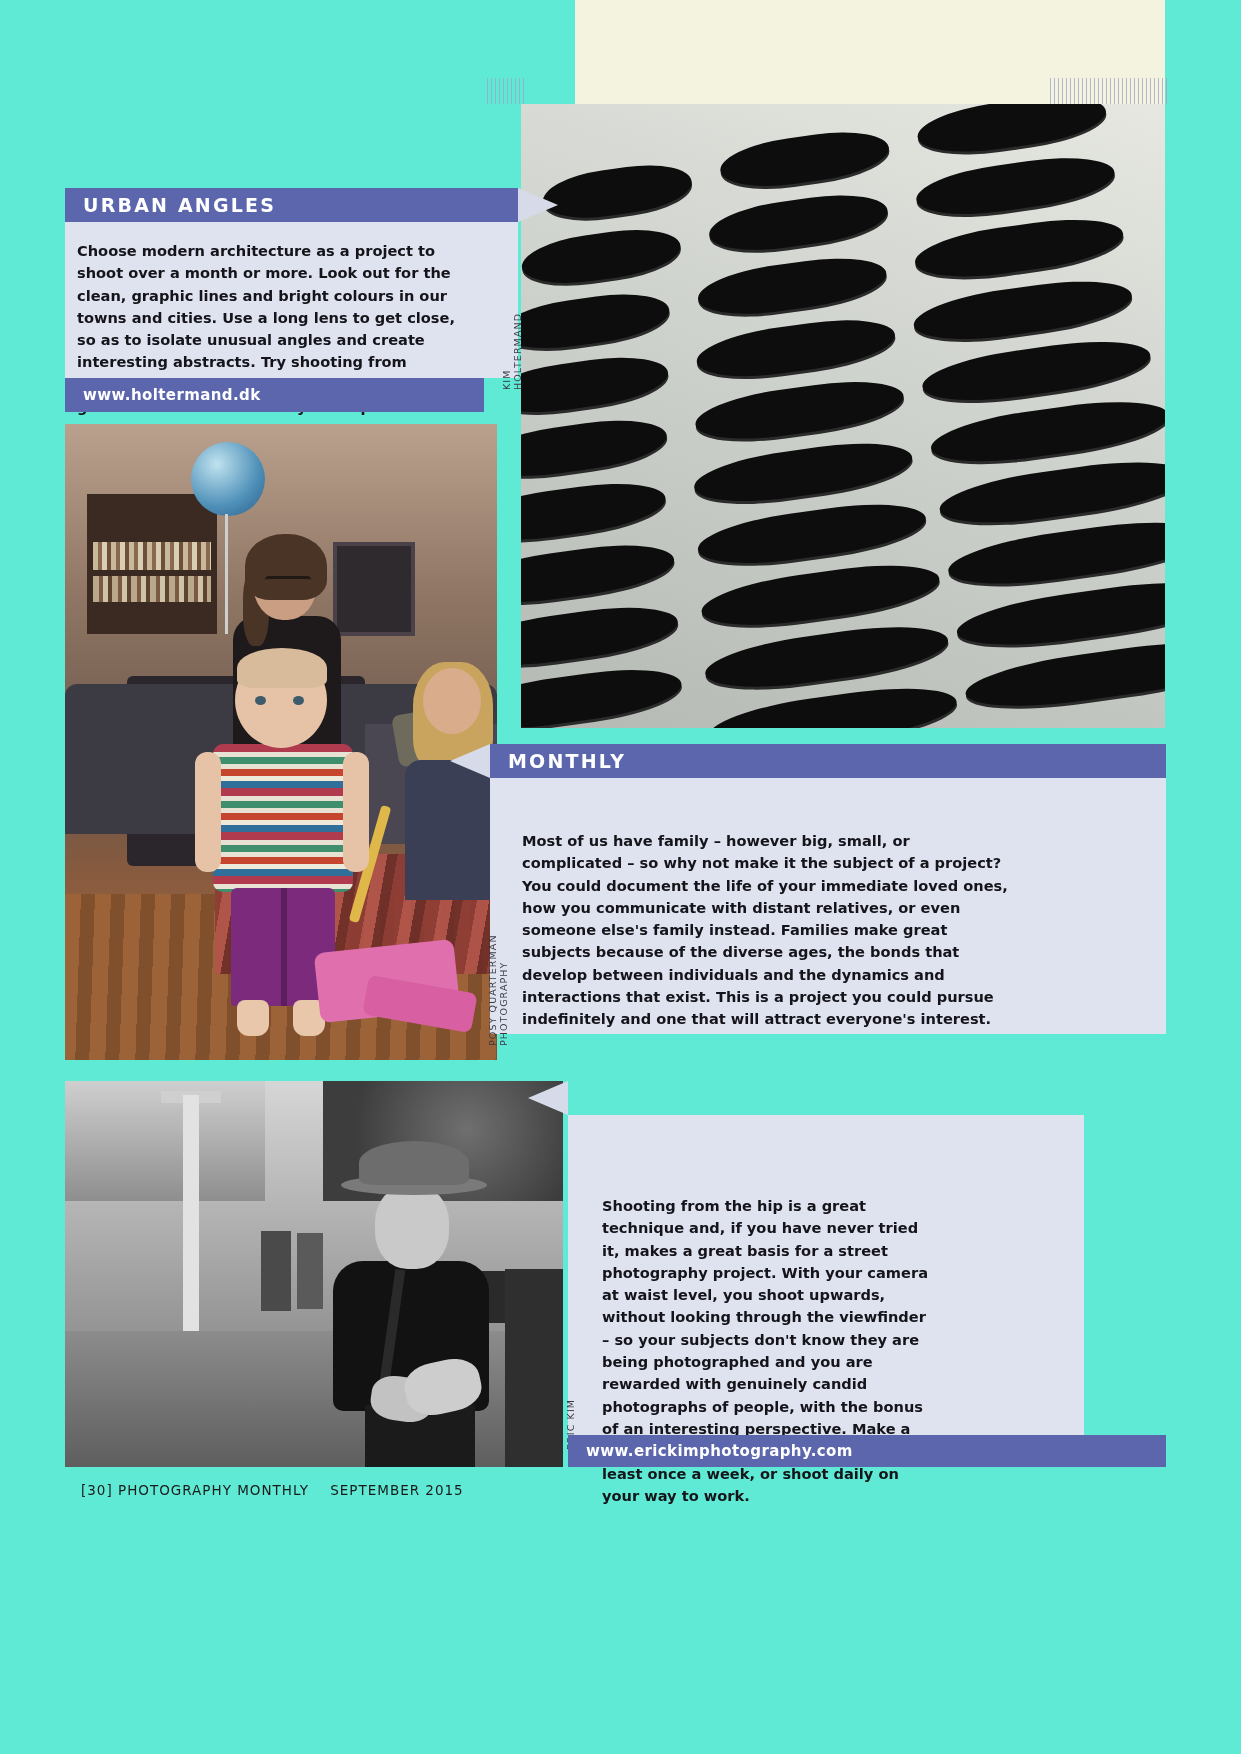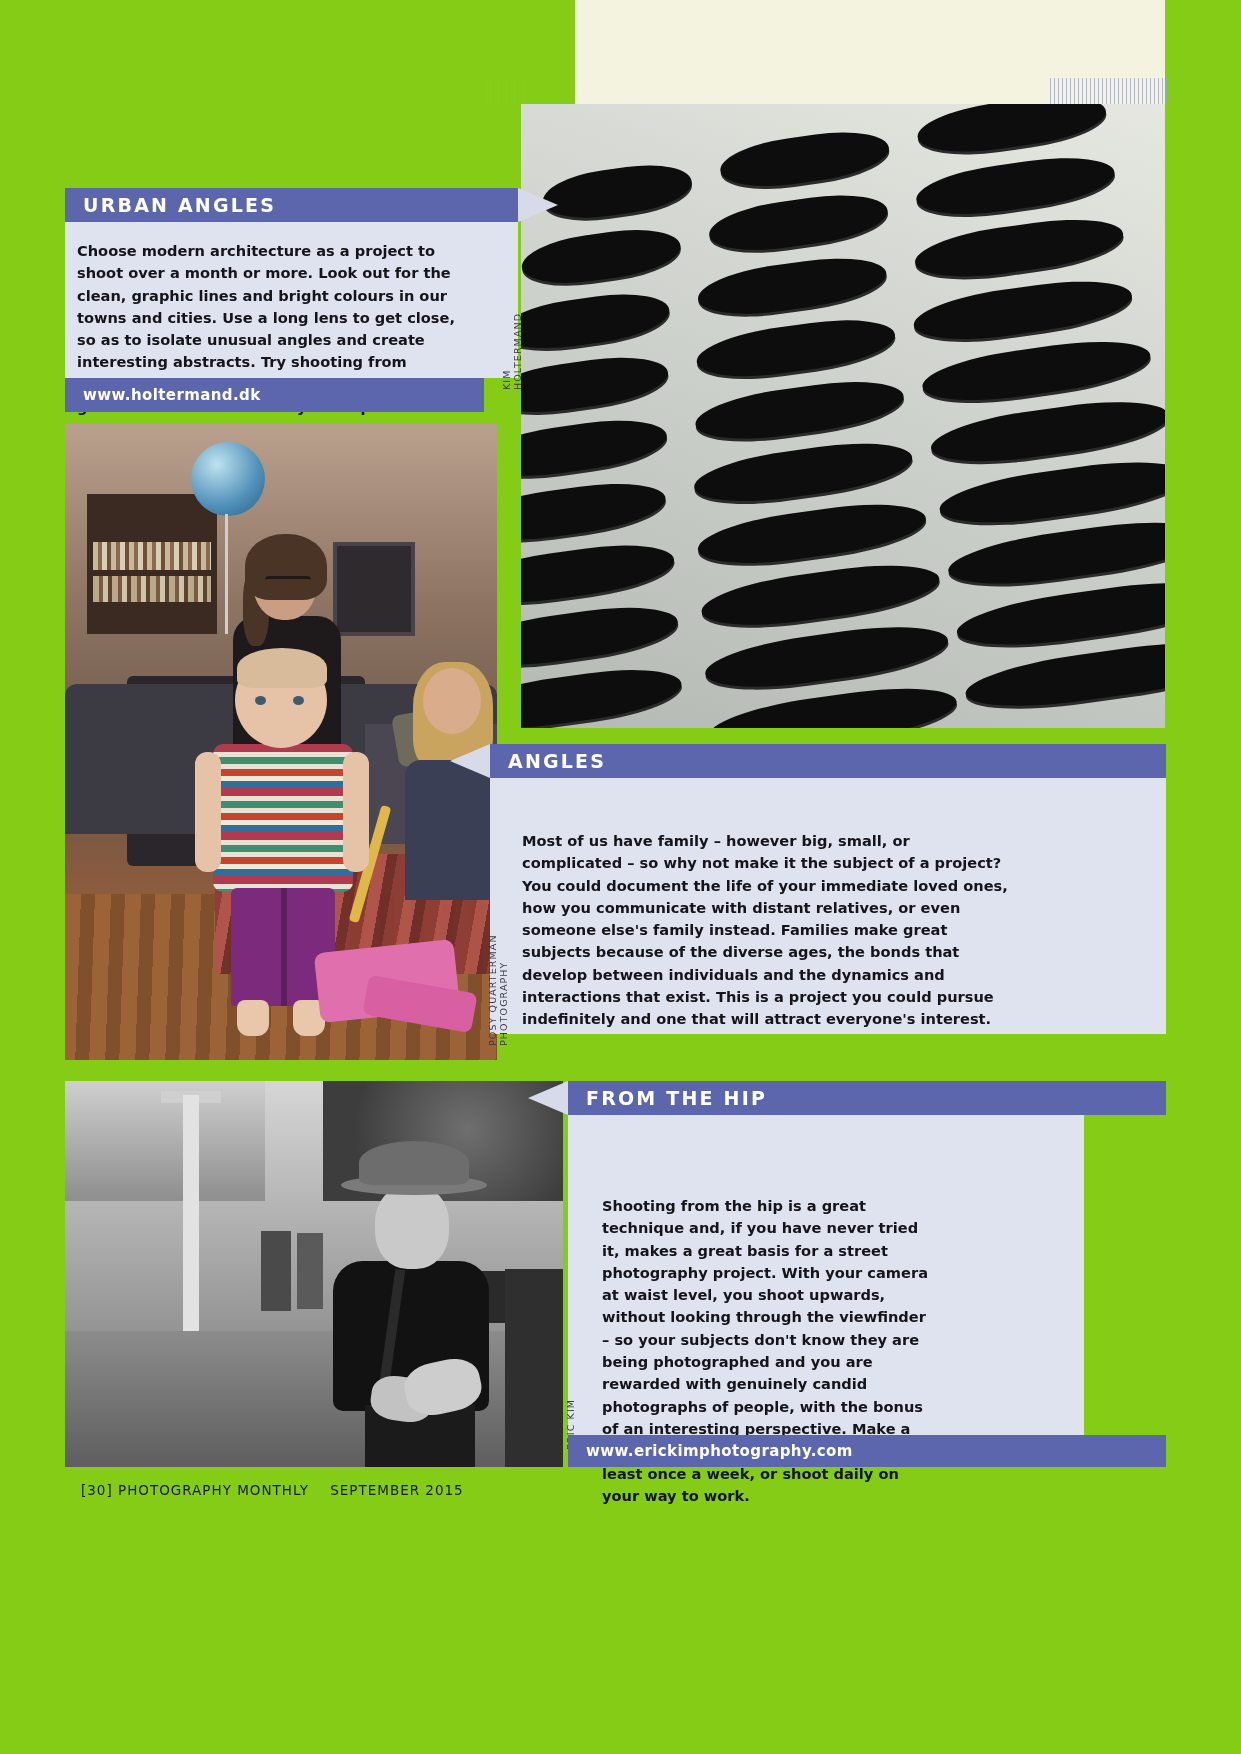--- a/index.html
+++ b/index.html
@@ -1,17 +1,17 @@
 <!DOCTYPE html>
 <html><head>
 <meta charset="utf-8">
 <style>
   html,body{margin:0;padding:0;background:#ffffff;}
   body{width:1241px;height:1754px;position:relative;font-family:"DejaVu Sans",sans-serif;overflow:hidden;}
-  .page{position:absolute;inset:0;background:#84cc16;}
+  .page{position:absolute;inset:0;background:#5eead4;}
   .cream2{position:absolute;left:575px;top:0;width:590px;height:300px;background:#f4f3df;}
 
   
   .dots{position:absolute;height:26px;background-image:repeating-linear-gradient(to right,#9aa3c4 0px,#9aa3c4 1px,transparent 1px,transparent 4px);opacity:.75;}
 
   
   .hdr{position:absolute;background:#5b66ad;color:#ffffff;display:flex;align-items:center;}
   .hdr .t{font-family:"DejaVu Sans",sans-serif;font-weight:bold;font-size:19px;letter-spacing:2.2px;padding-left:18px;}
   .body{position:absolute;background:#dfe2ef;color:#161616;}
   .body p{margin:0;font-family:"DejaVu Sans",sans-serif;font-weight:bold;font-size:14.6px;line-height:22.3px;color:#14141a;}
@@ -215,21 +215,21 @@
         <div class="c-legsplit"></div>
       <div class="c-foot" style="left:44px;"></div>
         <div class="c-foot" style="left:100px;"></div>
     </div>
     <div class="bag"></div>
       <div class="bag2"></div>
   </div>
 
   <div class="arrow" style="left:450px;top:744px;border-top:17px solid transparent;border-bottom:17px solid transparent;border-right:40px solid #d7dae8;"></div>
   <div class="hdr" style="left:490px;top:744px;width:676px;height:34px;">
-    <span class="t">ANGLES</span>
+    <span class="t">MONTHLY</span>
   </div>
   <div class="body" style="left:490px;top:778px;width:676px;height:256px;">
     <p style="padding:52px 155px 0 32px;">Most of us have family – however big, small, or complicated – so why not make it the subject of a project? You could document the life of your immediate loved ones, how you communicate with distant relatives, or even someone else's family instead. Families make great subjects because of the diverse ages, the bonds that develop between individuals and the dynamics and interactions that exist. This is a project you could pursue indefinitely and one that will attract everyone's interest.</p>
   </div>
   <div class="credit" style="left:487px;top:886px;height:160px;">POSY QUARTERMAN PHOTOGRAPHY</div>
 
   <div class="photo" id="photo-hip">
     <div class="hip-bg"></div>
     <div class="hip-bld"></div>
     <div class="hip-tree"></div>
@@ -246,23 +246,20 @@
       <div class="m-leg"></div>
       <div class="m-face"></div>
       <div class="m-brim"></div>
         <div class="m-hat"></div>
       <div class="m-hand2"></div>
         <div class="m-hand"></div>
     </div>
   </div>
 
   <div class="arrow" style="left:528px;top:1081px;border-top:17px solid transparent;border-bottom:17px solid transparent;border-right:40px solid #d7dae8;"></div>
-  <div class="hdr" style="left:568px;top:1081px;width:598px;height:34px;">
-    <span class="t">FROM THE HIP</span>
-  </div>
   <div class="body" style="left:568px;top:1115px;width:516px;height:320px;">
     <p style="padding:80px 150px 0 34px;">Shooting from the hip is a great technique and, if you have never tried it, makes a great basis for a street photography project. With your camera at waist level, you shoot upwards, without looking through the viewfinder – so your subjects don't know they are being photographed and you are rewarded with genuinely candid photographs of people, with the bonus of an interesting perspective. Make a date with your hip and the street at least once a week, or shoot daily on your way to work.</p>
   </div>
   <div class="credit" style="left:565px;top:1388px;height:62px;">ERIC KIM</div>
   <div class="url" style="left:568px;top:1435px;width:598px;height:32px;">
     <span class="u">www.erickimphotography.com</span>
   </div>
 
   <div class="footer">
     <span class="n">[30]</span>

